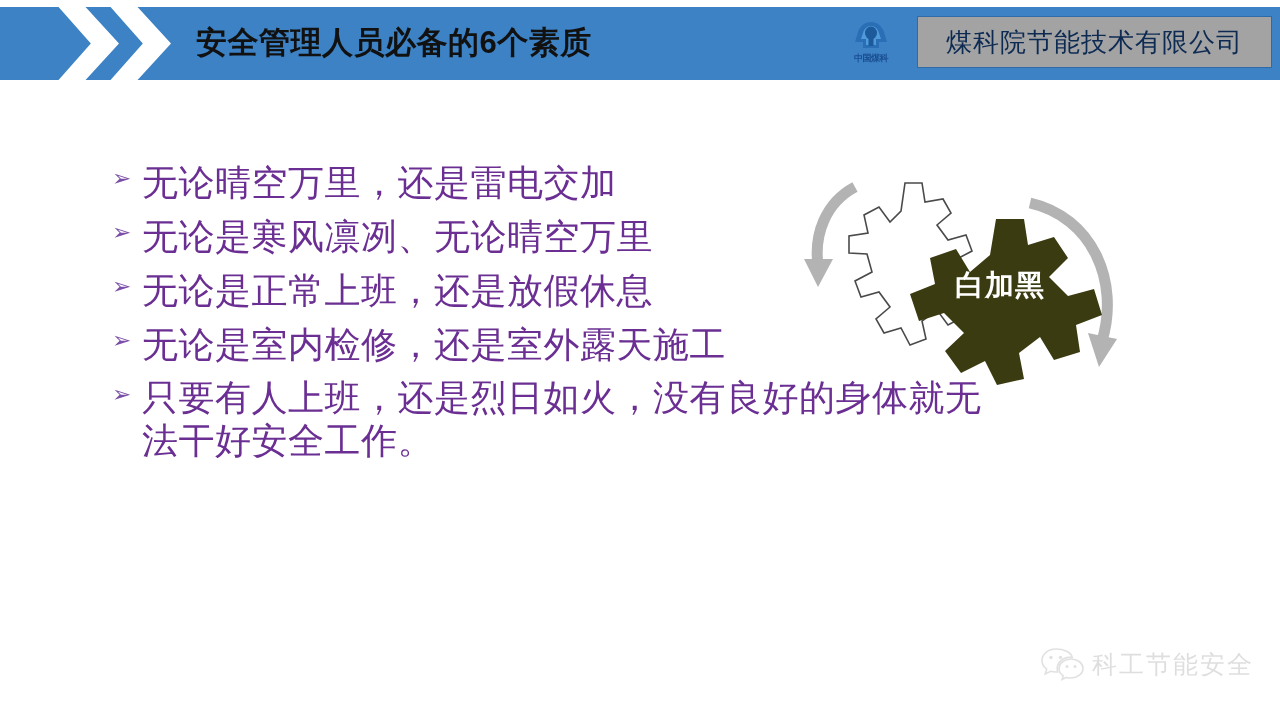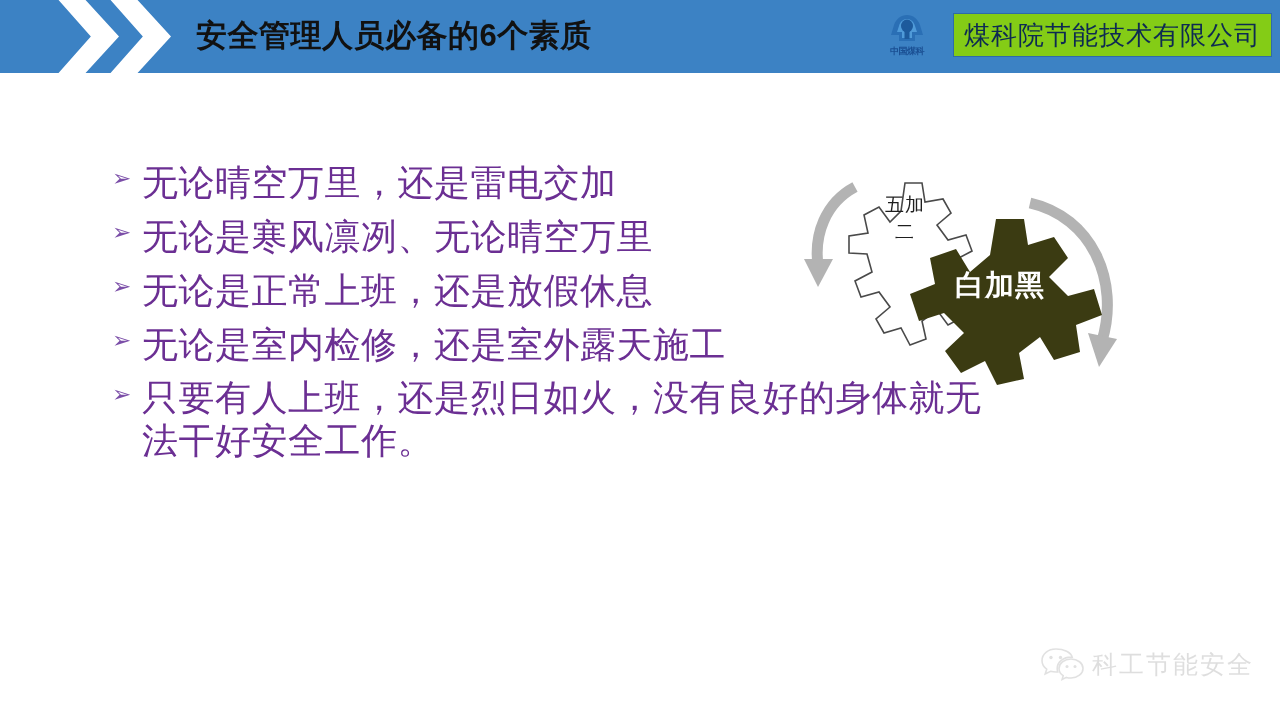--- a/index.html
+++ b/index.html
@@ -19,21 +19,21 @@
     width: 1280px;
     height: 720px;
     background: #ffffff;
     overflow: hidden;
   }
 
   
   #header-bar {
     position: absolute;
     left: 0;
-    top: 0;
+    top: 7px;
     width: 1280px;
     height: 73px;
     background: #3c82c4;
   }
 
   .chevron {
     position: absolute;
     top: -4px;
     width: 64px;
     height: 81px;
@@ -86,26 +86,26 @@
     font-weight: bold;
     color: #1a4f93;
     letter-spacing: -0.5px;
     line-height: 11px;
     margin-top: 1px;
     white-space: nowrap;
   }
 
   #company-box {
     margin-left: 6px;
-    height: 44px;
+    height: 52px;
     display: flex;
     align-items: center;
-    padding: 0 10px;
+    padding: 0 28px;
     box-sizing: border-box;
-    background: #84cc16;
+    background: #a3a3a3;
     border: 1px solid #2f6ba8;
   }
   #company-name {
     font-size: 26px;
     color: #0d2a52;
     letter-spacing: 1px;
     white-space: nowrap;
     font-weight: normal;
   }
 
@@ -307,24 +307,20 @@
 
         <g>
           <path fill="#3b3b12" d="M196 58 L224 58 L228 84 L254 76 L268 97 L249 116 L268 135 L294 128 L302 154
                L276 164 L280 191 L254 199 L240 176 L219 192 L224 218 L197 224 L185 200
                L161 212 L145 190 L164 172 L144 152 L119 160 L110 133 L135 123 L130 97
                L156 88 L170 111 L190 94 Z"></path>
         </g>
 
       </svg>
 
-      <div id="gear-light-label">
-        <div>五加</div>
-        <div>二</div>
-      </div>
 
       <div id="gear-dark-label">白加黑</div>
     </div>
 
   </div>
 
   <div id="watermark">
     <svg id="wechat-icon" viewBox="0 0 44 36">
       <path d="M16 3 C8 3 2 8 2 14.5 C2 18 3.8 21.1 6.7 23.2 L5.2 28 L10.6 25.3
                C12.3 25.8 14.1 26 16 26 C16.6 26 17.2 26 17.8 25.9

